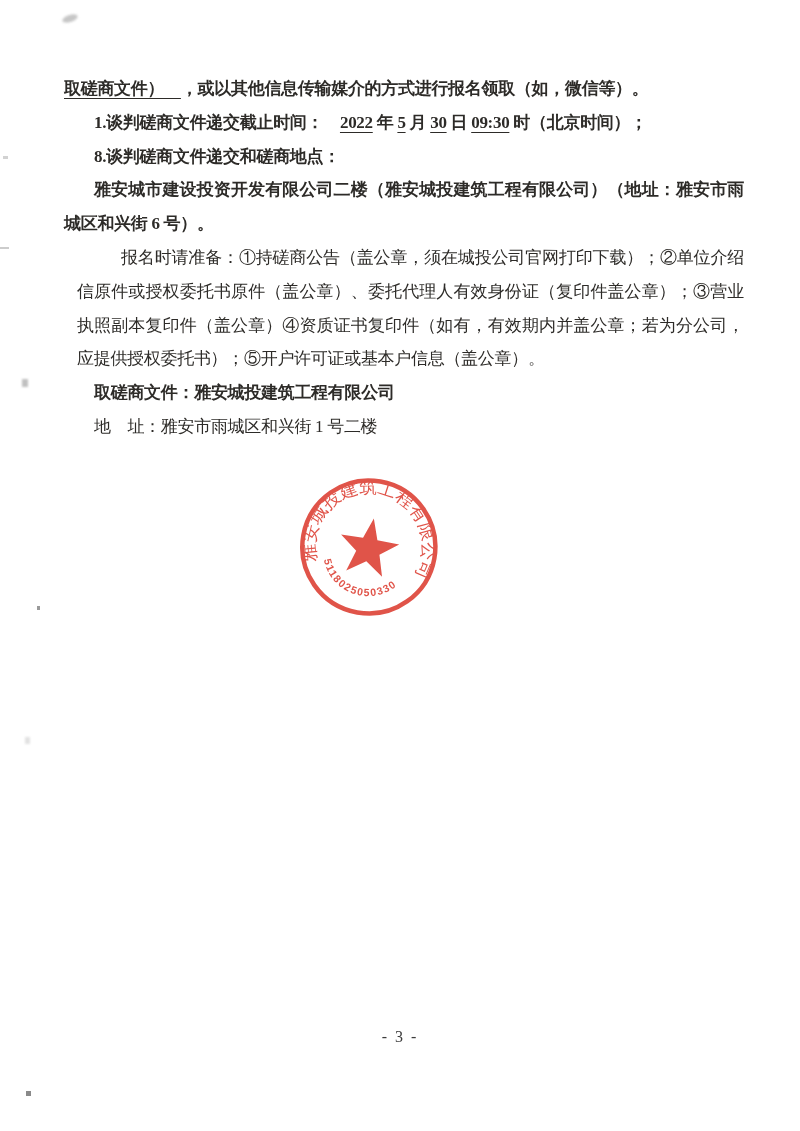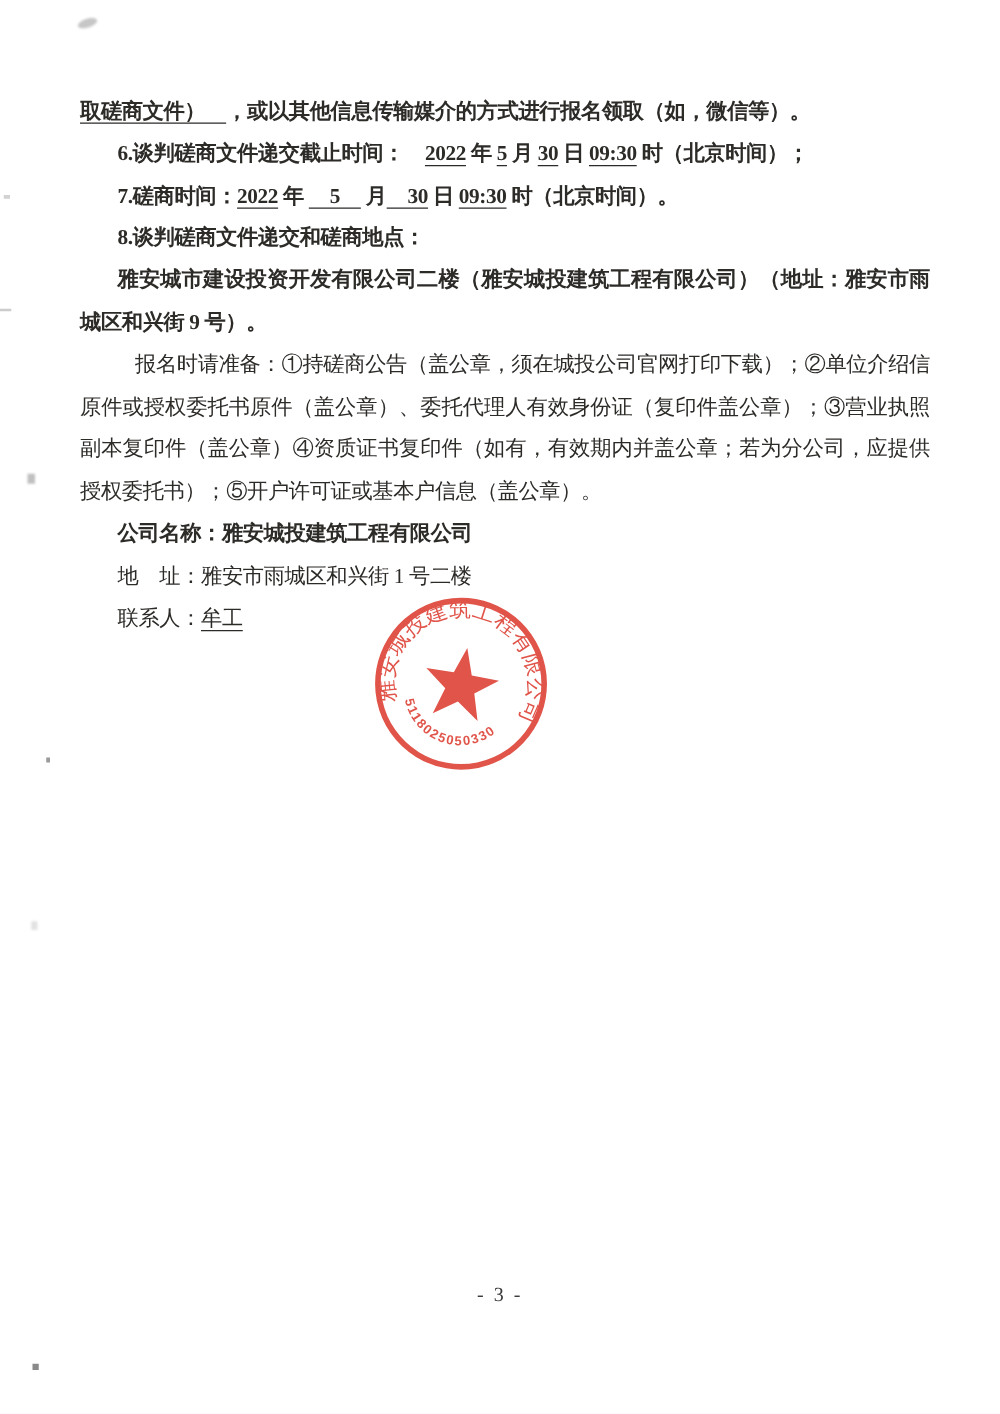--- a/index.html
+++ b/index.html
@@ -20,21 +20,21 @@
     width:680px;
     font-size:17px;
     line-height:33.8px;
     letter-spacing:-0.3px;
     text-align:justify;
   }
   .para { margin:0; }
   .para.bold { font-weight:700; }
   .ind-none { text-indent:0; }
   .ind-num  { text-indent:30px; }
-  .ind-deep { text-indent:44px; }
+  .ind-deep { text-indent:44px;margin-left:13px; }
   .u {
     text-decoration:underline;
     text-underline-offset:4px;
     text-decoration-thickness:1.3px;
   }
   .footer {
     position:absolute;
     left:0; top:1028px; width:800px;
     text-align:center;
     font-size:16px;
@@ -62,28 +62,26 @@
   .s6 { left:25px; top:737px; width:5px; height:7px; background:#e2e2e2; filter:blur(1px); }
   .s7 { left:26px; top:1091px; width:5px; height:5px; background:#8a8a8a; filter:blur(.3px); }
 </style>
 </head>
 <body style="color: rgb(45, 43, 40);">
 
 <div class="page" style="background: rgb(255, 255, 255);">
 
   <div class="doc" id="doc-body">
       <p class="para bold ind-none"><span class="u">取磋商文件）　</span><span>，或以其他信息传输媒介的方式进行报名领取（如，微信等）。</span></p>
-      <p class="para bold ind-num"><span>6.谈判磋商文件递交截止时间：　</span><span class="u">2022</span><span> 年 </span><span class="u">5</span><span> 月 </span><span class="u">30</span><span> 日 </span><span class="u">09:30</span><span> 时（北京时间）；</span></p>
-      <p class="para bold ind-num"><span>7.磋商时间：</span><span class="u">2022</span><span> 年 </span><span class="u">　5　</span><span> 月</span><span class="u">　30</span><span> 日 </span><span class="u">09:30</span><span> 时（北京时间）。</span></p>
+      <p class="para bold ind-num"><span>1.谈判磋商文件递交截止时间：　</span><span class="u">2022</span><span> 年 </span><span class="u">5</span><span> 月 </span><span class="u">30</span><span> 日 </span><span class="u">09:30</span><span> 时（北京时间）；</span></p>
       <p class="para bold ind-num"><span>8.谈判磋商文件递交和磋商地点：</span></p>
-      <p class="para bold ind-num"><span>雅安城市建设投资开发有限公司二楼（雅安城投建筑工程有限公司）（地址：雅安市雨城区和兴街 9 号）。</span></p>
+      <p class="para bold ind-num"><span>雅安城市建设投资开发有限公司二楼（雅安城投建筑工程有限公司）（地址：雅安市雨城区和兴街 6 号）。</span></p>
       <p class="para ind-deep"><span>报名时请准备：①持磋商公告（盖公章，须在城投公司官网打印下载）；②单位介绍信原件或授权委托书原件（盖公章）、委托代理人有效身份证（复印件盖公章）；③营业执照副本复印件（盖公章）④资质证书复印件（如有，有效期内并盖公章；若为分公司，应提供授权委托书）；⑤开户许可证或基本户信息（盖公章）。</span></p>
-      <p class="para bold ind-num"><span>公司名称：雅安城投建筑工程有限公司</span></p>
+      <p class="para bold ind-num"><span>取磋商文件：雅安城投建筑工程有限公司</span></p>
       <p class="para ind-num"><span>地　址：雅安市雨城区和兴街 1 号二楼</span></p>
-      <p class="para ind-num"><span>联系人：</span><span class="u">牟工</span></p>
     </div>
 
   <svg class="seal" viewBox="0 0 150 150" xmlns="http://www.w3.org/2000/svg">
     <defs>
       <path id="arcTop" d="M 26.1,98.8 A 54,54 0 1 1 123.9,98.8" fill="none"></path>
       <path id="arcBottom" d="M 33,96.5 A 45,45 0 0 0 117,96.5" fill="none"></path>
     </defs>
     <circle cx="75" cy="76" r="66.5" fill="none" stroke="currentColor" stroke-width="4.5"></circle>
     <polygon fill="currentColor" points="75,47 82.3,68 104.5,68.4 86.8,81.8 93.2,103.1 75,90.4 56.8,103.1 63.2,81.8 45.5,68.4 67.7,68"></polygon>
     <text font-size="17" fill="currentColor">

